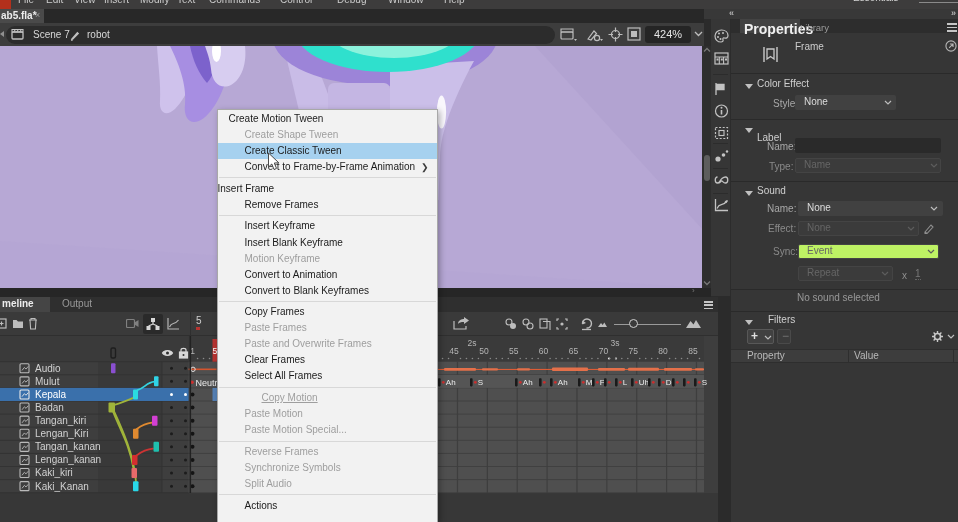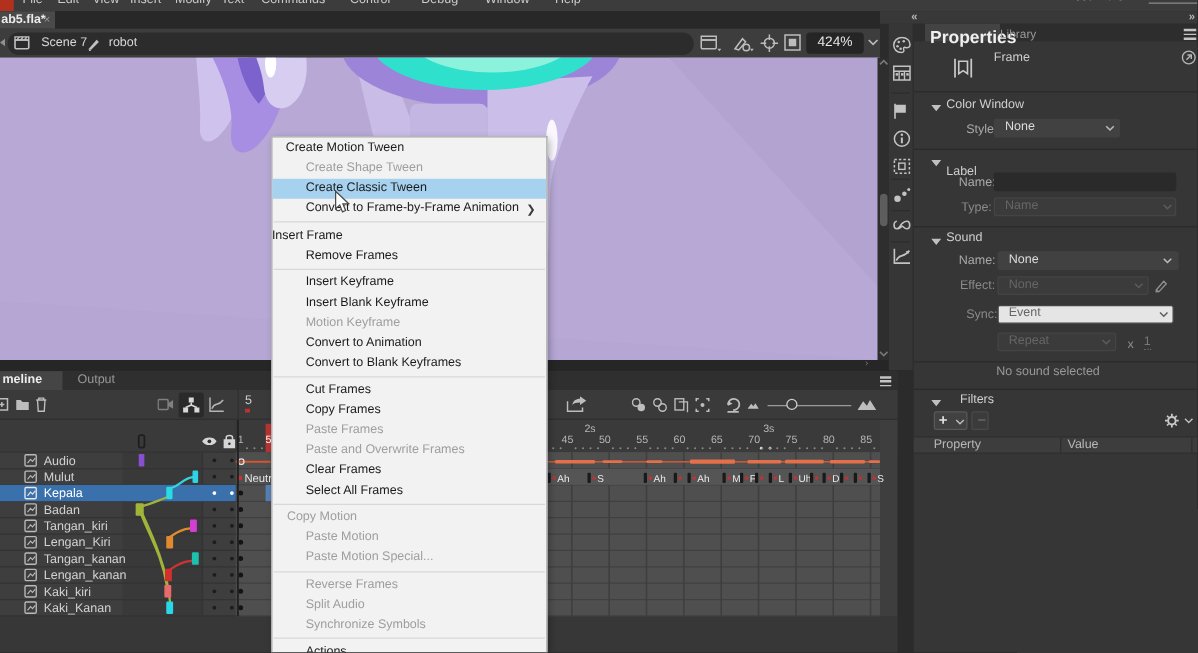--- a/index.html
+++ b/index.html
@@ -193,21 +193,21 @@
   <span class="txt" style="left:64px;top:22px;color:#cccccc;">Frame</span>
   <svg class="abs" style="left:214px;top:21px;" width="12" height="12" viewBox="0 0 13 13">
     <circle cx="6.5" cy="6.5" r="5.5" fill="none" stroke="#b5b5b5" stroke-width="1.2"></circle>
     <path d="M4.5 8.5 L8.5 4.5 M5.3 4.3 L8.7 4.3 L8.7 7.7" stroke="#b5b5b5" stroke-width="1.2" fill="none"></path>
   </svg>
   <div class="abs" style="left:0;top:54px;width:227px;height:1px;background:#2a2a2a;"></div>
 
   <svg class="abs" style="left:14px;top:64px;" width="8" height="6" viewBox="0 0 8 6">
       <path d="M0 1 L8 1 L4 6 Z" fill="#c0c0c0"></path>
     </svg>
-  <span class="txt" style="left:26px;top:59px;color:#cfcfcf;">Color Window</span>
+  <span class="txt" style="left:26px;top:59px;color:#cfcfcf;">Color Effect</span>
   <span class="txt" style="left:42px;top:79px;color:#a8a8a8;">Style:</span>
   <div class="abs" style="left:64px;top:76px;width:101px;height:15px;background:#414141;border-radius:2px;">
     <span class="txt" style="left:9px;top:1px;color:#dcdcdc;">None</span>
     <svg class="abs" style="left:89px;top:5px;" width="8" height="6" viewBox="0 0 8 6">
         <path d="M1 1 L4 4 L7 1" stroke="#bdbdbd" stroke-width="1.2" fill="none"></path>
       </svg>
   </div>
   <div class="abs" style="left:0;top:100px;width:227px;height:1px;background:#2a2a2a;"></div>
 
   <svg class="abs" style="left:14px;top:108px;" width="8" height="6" viewBox="0 0 8 6">
@@ -240,21 +240,21 @@
   <div class="abs" style="left:67px;top:202px;width:121px;height:15px;background:#3b3b3b;border:1px solid #444;box-sizing:border-box;border-radius:2px;">
     <span class="txt" style="left:8px;top:0px;color:#666;">None</span>
     <svg class="abs" style="left:108px;top:4px;" width="8" height="6" viewBox="0 0 8 6">
         <path d="M1 1 L4 4 L7 1" stroke="#5d5d5d" stroke-width="1.2" fill="none"></path>
       </svg>
   </div>
   <svg class="abs" style="left:192px;top:203px;" width="12" height="12" viewBox="0 0 12 12">
     <path d="M2 10 L8 3 L10 5 L4 11.5 Z M2 10 L2 11.8 L4 11.5" fill="none" stroke="#8f8f8f" stroke-width="1.1"></path>
   </svg>
   <span class="txt" style="left:42px;top:227px;color:#8a8a8a;">Sync:</span>
-  <div class="abs" style="left:67px;top:225px;width:141px;height:15px;background:#e5e5e5;border:1px solid #444;box-sizing:border-box;border-radius:2px;">
+  <div class="abs" style="left:67px;top:225px;width:141px;height:15px;background:#bef264;border:1px solid #444;box-sizing:border-box;border-radius:2px;">
     <span class="txt" style="left:8px;top:0px;color:#666;">Event</span>
     <svg class="abs" style="left:128px;top:4px;" width="8" height="6" viewBox="0 0 8 6">
         <path d="M1 1 L4 4 L7 1" stroke="#5d5d5d" stroke-width="1.2" fill="none"></path>
       </svg>
   </div>
   <div class="abs" style="left:67px;top:247px;width:95px;height:15px;background:#3b3b3b;border:1px solid #444;box-sizing:border-box;border-radius:2px;">
     <span class="txt" style="left:8px;top:0px;color:#666;">Repeat</span>
     <svg class="abs" style="left:82px;top:4px;" width="8" height="6" viewBox="0 0 8 6">
         <path d="M1 1 L4 4 L7 1" stroke="#5d5d5d" stroke-width="1.2" fill="none"></path>
       </svg>
@@ -705,33 +705,32 @@
     <div style="height: 1px; background: rgb(216, 216, 216); margin: 2.3px 1px;"></div>
     <div style="height: 16.05px; line-height: 16.05px; position: relative;">Insert Frame</div>
     <div style="height: 16.05px; line-height: 16.05px; padding-left: 27px; position: relative;">Remove Frames</div>
     <div style="height: 1px; background: rgb(216, 216, 216); margin: 2.3px 1px;"></div>
     <div style="height: 16.05px; line-height: 16.05px; padding-left: 27px; position: relative;">Insert Keyframe</div>
     <div style="height: 16.05px; line-height: 16.05px; padding-left: 27px; position: relative;">Insert Blank Keyframe</div>
     <div style="height: 16.05px; line-height: 16.05px; padding-left: 27px; position: relative; color: rgb(158, 158, 158);">Motion Keyframe</div>
     <div style="height: 16.05px; line-height: 16.05px; padding-left: 27px; position: relative;">Convert to Animation</div>
     <div style="height: 16.05px; line-height: 16.05px; padding-left: 27px; position: relative;">Convert to Blank Keyframes</div>
     <div style="height: 1px; background: rgb(216, 216, 216); margin: 2.3px 1px;"></div>
-    <div style="height: 16.05px; line-height: 16.05px; padding-left: 27px; position: relative;">Cut Frames</div>
     <div style="height: 16.05px; line-height: 16.05px; padding-left: 27px; position: relative;">Copy Frames</div>
     <div style="height: 16.05px; line-height: 16.05px; padding-left: 27px; position: relative; color: rgb(158, 158, 158);">Paste Frames</div>
     <div style="height: 16.05px; line-height: 16.05px; padding-left: 27px; position: relative; color: rgb(158, 158, 158);">Paste and Overwrite Frames</div>
     <div style="height: 16.05px; line-height: 16.05px; padding-left: 27px; position: relative;">Clear Frames</div>
     <div style="height: 16.05px; line-height: 16.05px; padding-left: 27px; position: relative;">Select All Frames</div>
     <div style="height: 1px; background: rgb(216, 216, 216); margin: 2.3px 1px;"></div>
-    <div style="height: 16.05px; line-height: 16.05px; padding-left: 12px; position: relative; color: rgb(158, 158, 158);">Copy Motion</div>
+    <div style="height: 16.05px; line-height: 16.05px; padding-left: 44px; position: relative; color: rgb(158, 158, 158); text-decoration: underline;">Copy Motion</div>
     <div style="height: 16.05px; line-height: 16.05px; padding-left: 27px; position: relative; color: rgb(158, 158, 158);">Paste Motion</div>
     <div style="height: 16.05px; line-height: 16.05px; padding-left: 27px; position: relative; color: rgb(158, 158, 158);">Paste Motion Special...</div>
     <div style="height: 1px; background: rgb(216, 216, 216); margin: 2.3px 1px;"></div>
     <div style="height: 16.05px; line-height: 16.05px; padding-left: 27px; position: relative; color: rgb(158, 158, 158);">Reverse Frames</div>
+    <div style="height: 16.05px; line-height: 16.05px; padding-left: 27px; position: relative; color: rgb(158, 158, 158);">Synchronize Symbols</div>
     <div style="height: 16.05px; line-height: 16.05px; padding-left: 27px; position: relative; color: rgb(158, 158, 158);">Split Audio</div>
-    <div style="height: 16.05px; line-height: 16.05px; padding-left: 27px; position: relative; color: rgb(158, 158, 158);">Synchronize Symbols</div>
     <div style="height: 1px; background: rgb(216, 216, 216); margin: 2.3px 1px;"></div>
     <div style="height: 16.05px; line-height: 16.05px; padding-left: 27px; position: relative;">Actions</div>
   </div>
 
 <svg class="abs" style="left:267px;top:152px;z-index:60;" width="14" height="20" viewBox="0 0 14 20">
   <path d="M1.5 1 L1.5 15 L4.8 12 L7 17.5 L9.5 16.4 L7.3 11 L11.8 10.8 Z" fill="#ffffff" stroke="#4a4a4a" stroke-width="1"></path>
 </svg>
 
 </body></html>

